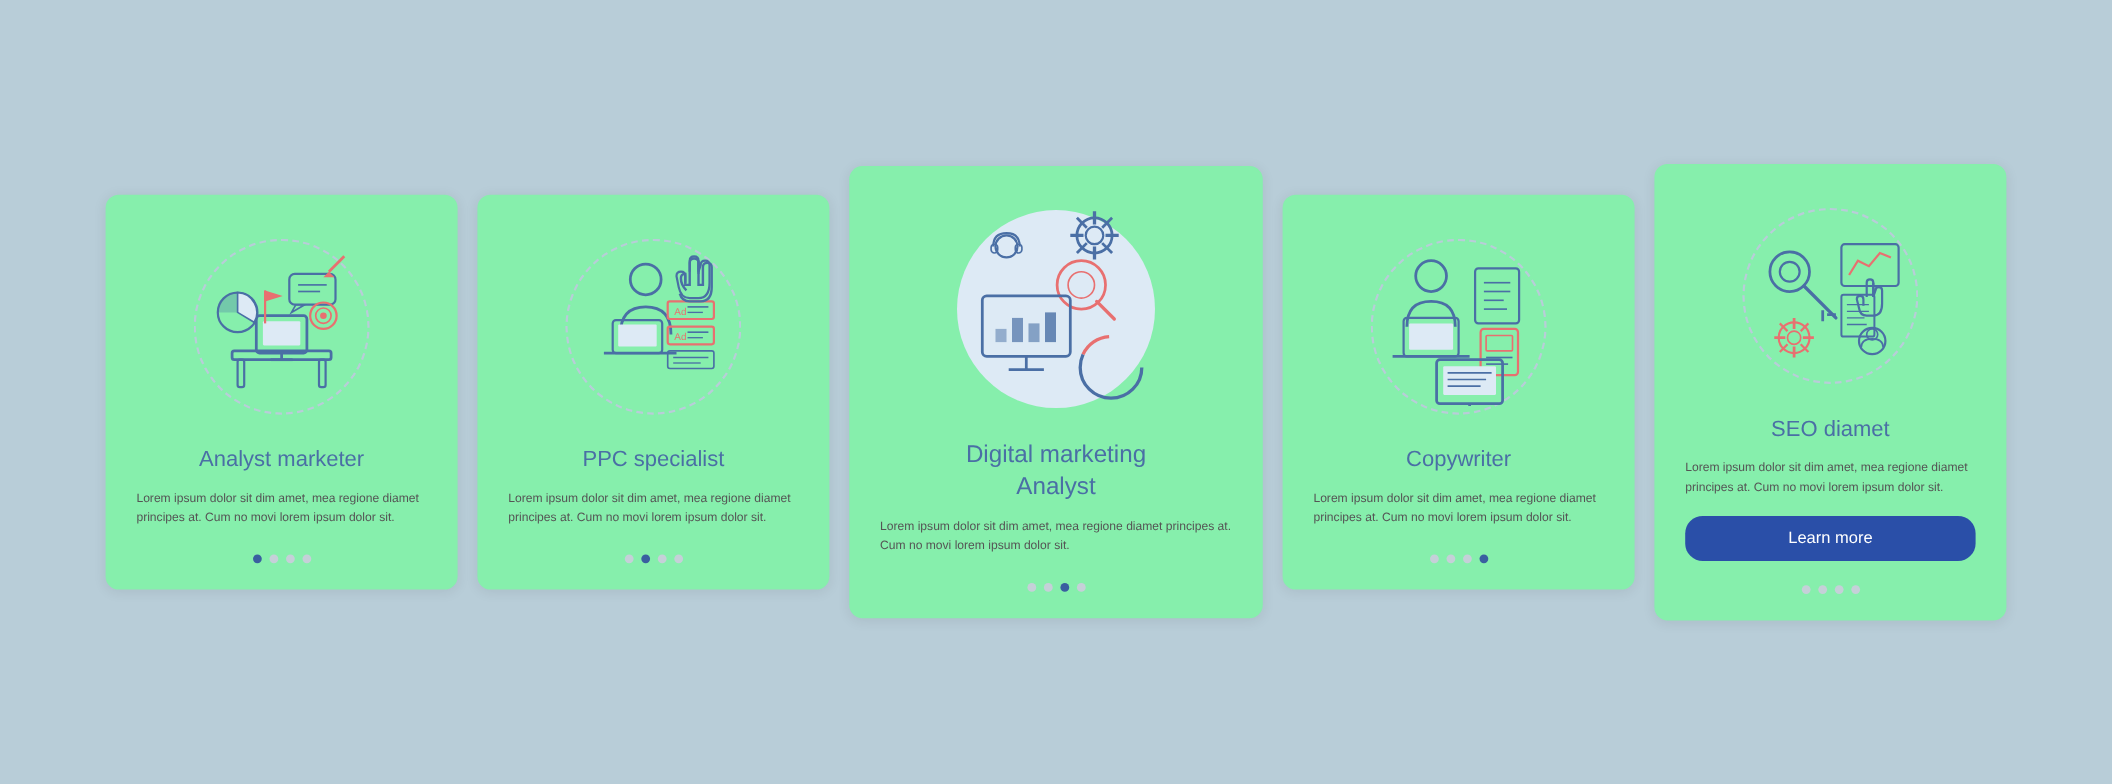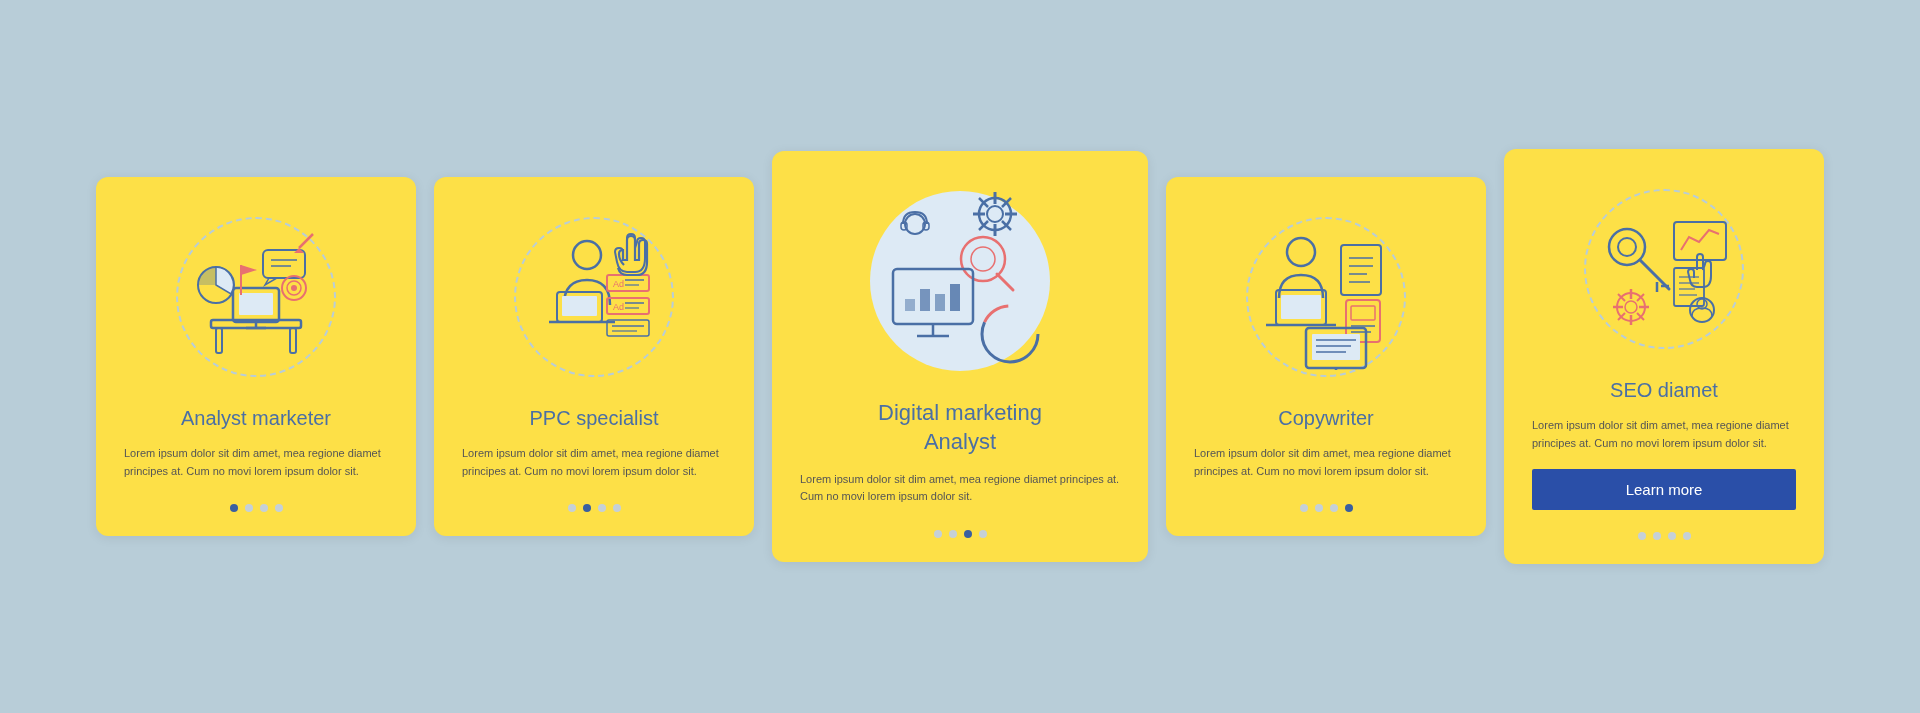--- a/index.html
+++ b/index.html
@@ -19,21 +19,21 @@
     .cards-container {
       display: flex;
       gap: 18px;
       padding: 30px 40px;
       align-items: center;
       justify-content: center;
       width: 100%;
     }
 
     .card {
-      background: #fde047;
+      background: #86efac;
       border-radius: 12px;
       width: 320px;
       min-width: 280px;
       padding: 30px 28px 24px 28px;
       display: flex;
       flex-direction: column;
       align-items: center;
       position: relative;
       box-shadow: 0 2px 12px rgba(0,0,0,0.08);
     }
@@ -116,21 +116,21 @@
     }
 
     .dot.active {
       background: #3a5fa0;
     }
 
     .learn-more-btn {
       background: #2a4fa8;
       color: #ffffff;
       border: none;
-      border-radius: 2px;
+      border-radius: 16px;
       padding: 12px 40px;
       font-size: 15px;
       cursor: pointer;
       margin-bottom: 14px;
       width: 100%;
       font-weight: 400;
     }
   </style>
 </head>
 <body>

